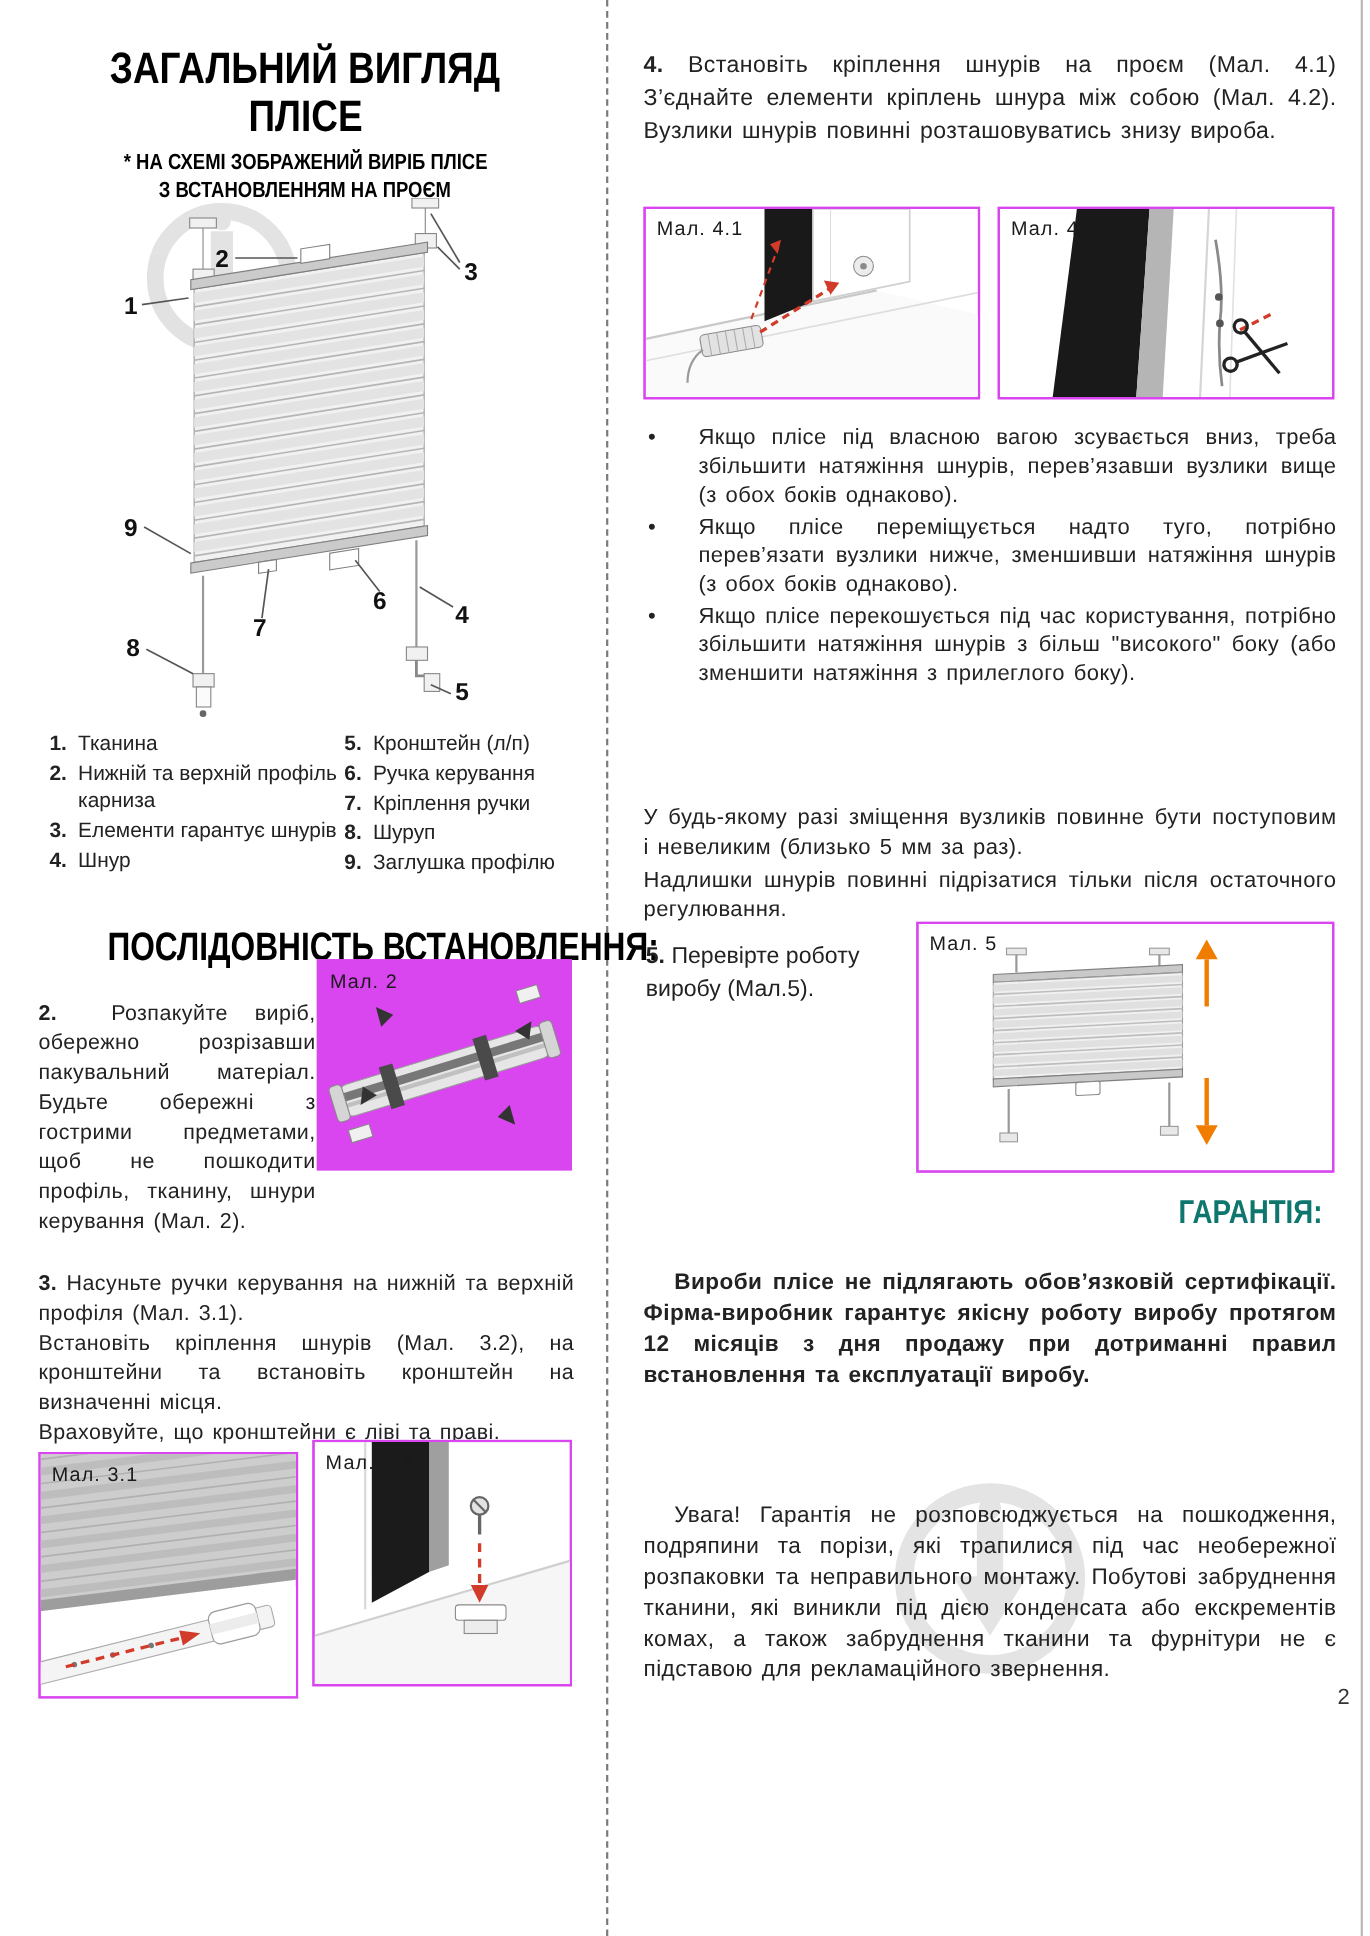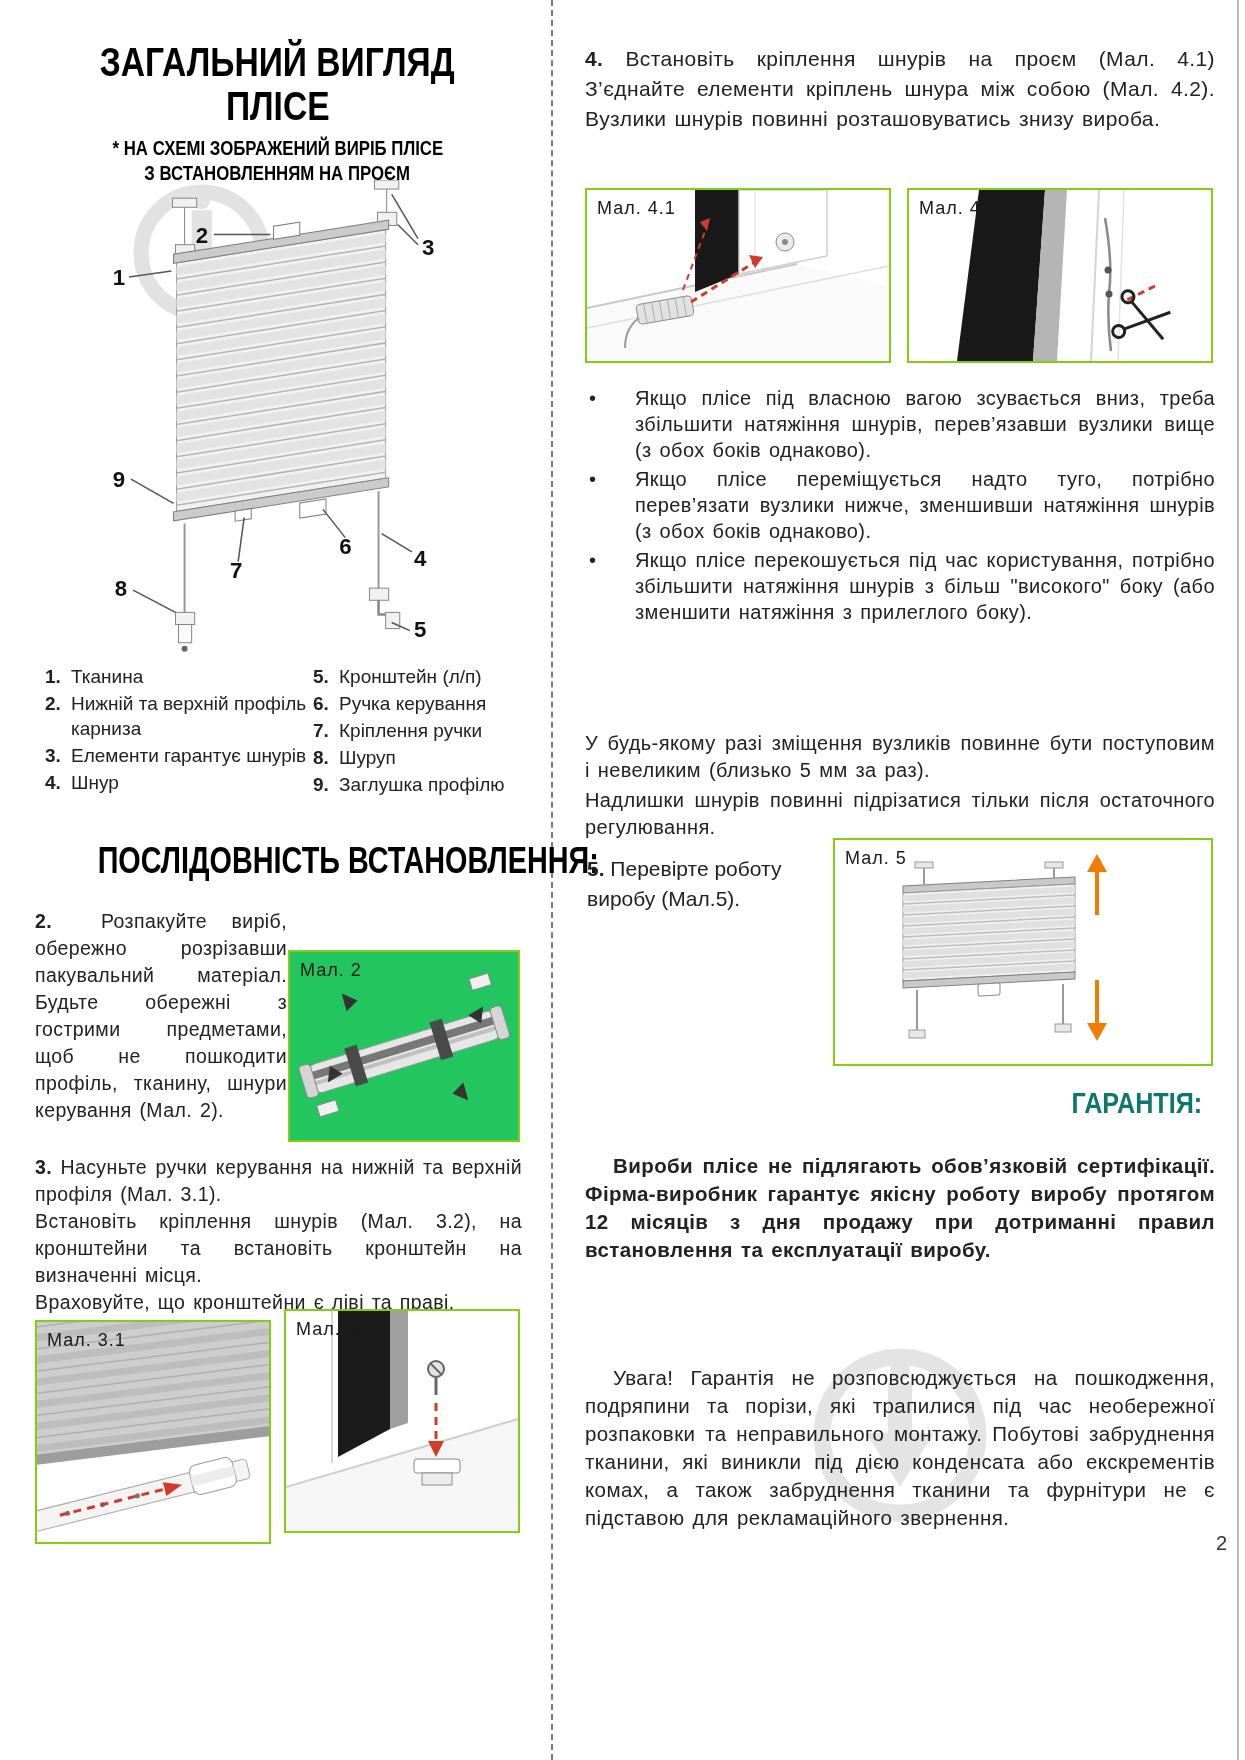--- a/index.html
+++ b/index.html
@@ -37,21 +37,21 @@
   .ptext { flex:1; }
 
   .bullets { left:585px; top:385px; width:630px; font-size:20px; line-height:26px; }
   .bullet { display:flex; margin-bottom:3px; }
   .bdot { flex:0 0 50px; padding-left:4px; }
   .btext { flex:1; }
   .notes { left:585px; top:730px; width:630px; font-size:20px; line-height:27px; }
   .notes p { margin-bottom:3px; }
   .war-p { width:630px; font-size:20.5px; line-height:28px; text-indent:28px; }
 
-  .fig { position:absolute; border:2px solid #84cc16; background:#22c55e; }
+  .fig { position:absolute; border:2px solid #d946ef; background:#d946ef; }
   .fig svg { display:block; width:100%; height:100%; }
   .fig-label { position:absolute; top:8px; left:10px; font-size:18px;
                letter-spacing:1px; color:#1a1a1a; z-index:2; }
   .wm { z-index:0; }
   .txt-layer { z-index:1; }
 </style>
 </head>
 <body>
 
 <div class="page">
@@ -184,21 +184,21 @@
   </div>
 
   <div class="abs seq-title">
     <span class="cond8">ПОСЛІДОВНІСТЬ ВСТАНОВЛЕННЯ:</span>
   </div>
 
   <div class="abs step2 jtext">
     <p><span class="b">2.</span>&nbsp;&nbsp;<span>Розпакуйте виріб, обережно розрізавши пакувальний матеріал. Будьте обережні з гострими предметами, щоб не пошкодити профіль, тканину, шнури керування (Мал. 2).</span></p>
   </div>
 
-  <div class="fig" style="left:288px; top:950px; width:232px; height:192px;">
+  <div class="fig" style="left:288px; top:872px; width:232px; height:192px;">
     <div class="fig-label">Мал. 2</div>
     <svg viewBox="0 0 230 190">
       <g transform="rotate(-17 115 100)">
         <rect x="15" y="86" width="200" height="30" rx="10" fill="#e6e6e6" stroke="#999"></rect>
         <rect x="15" y="93" width="200" height="8" fill="#777"></rect>
         <rect x="15" y="103" width="200" height="4" fill="#c0c0c0"></rect>
         <rect x="58" y="80" width="13" height="40" fill="#4a4a4a"></rect>
         <rect x="148" y="80" width="13" height="40" fill="#4a4a4a"></rect>
         <rect x="8" y="84" width="12" height="34" rx="4" fill="#d5d5d5" stroke="#888"></rect>
         <rect x="210" y="84" width="12" height="34" rx="4" fill="#d5d5d5" stroke="#888"></rect>

